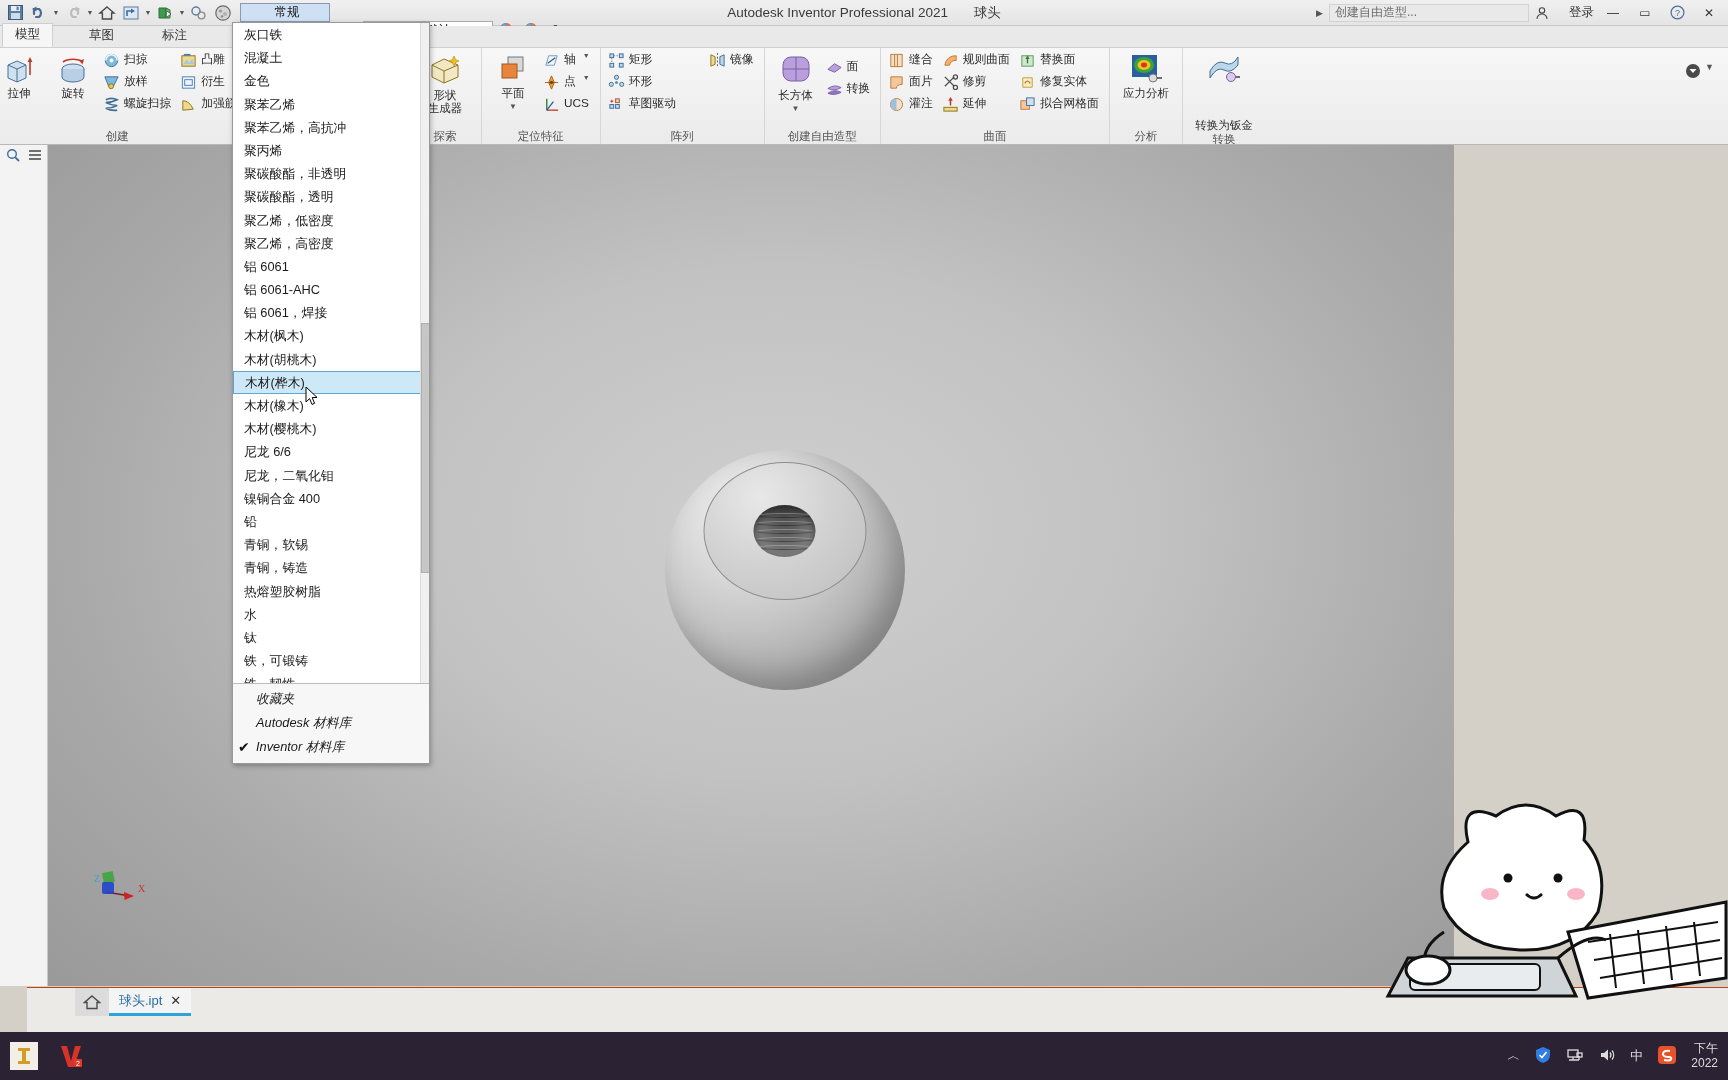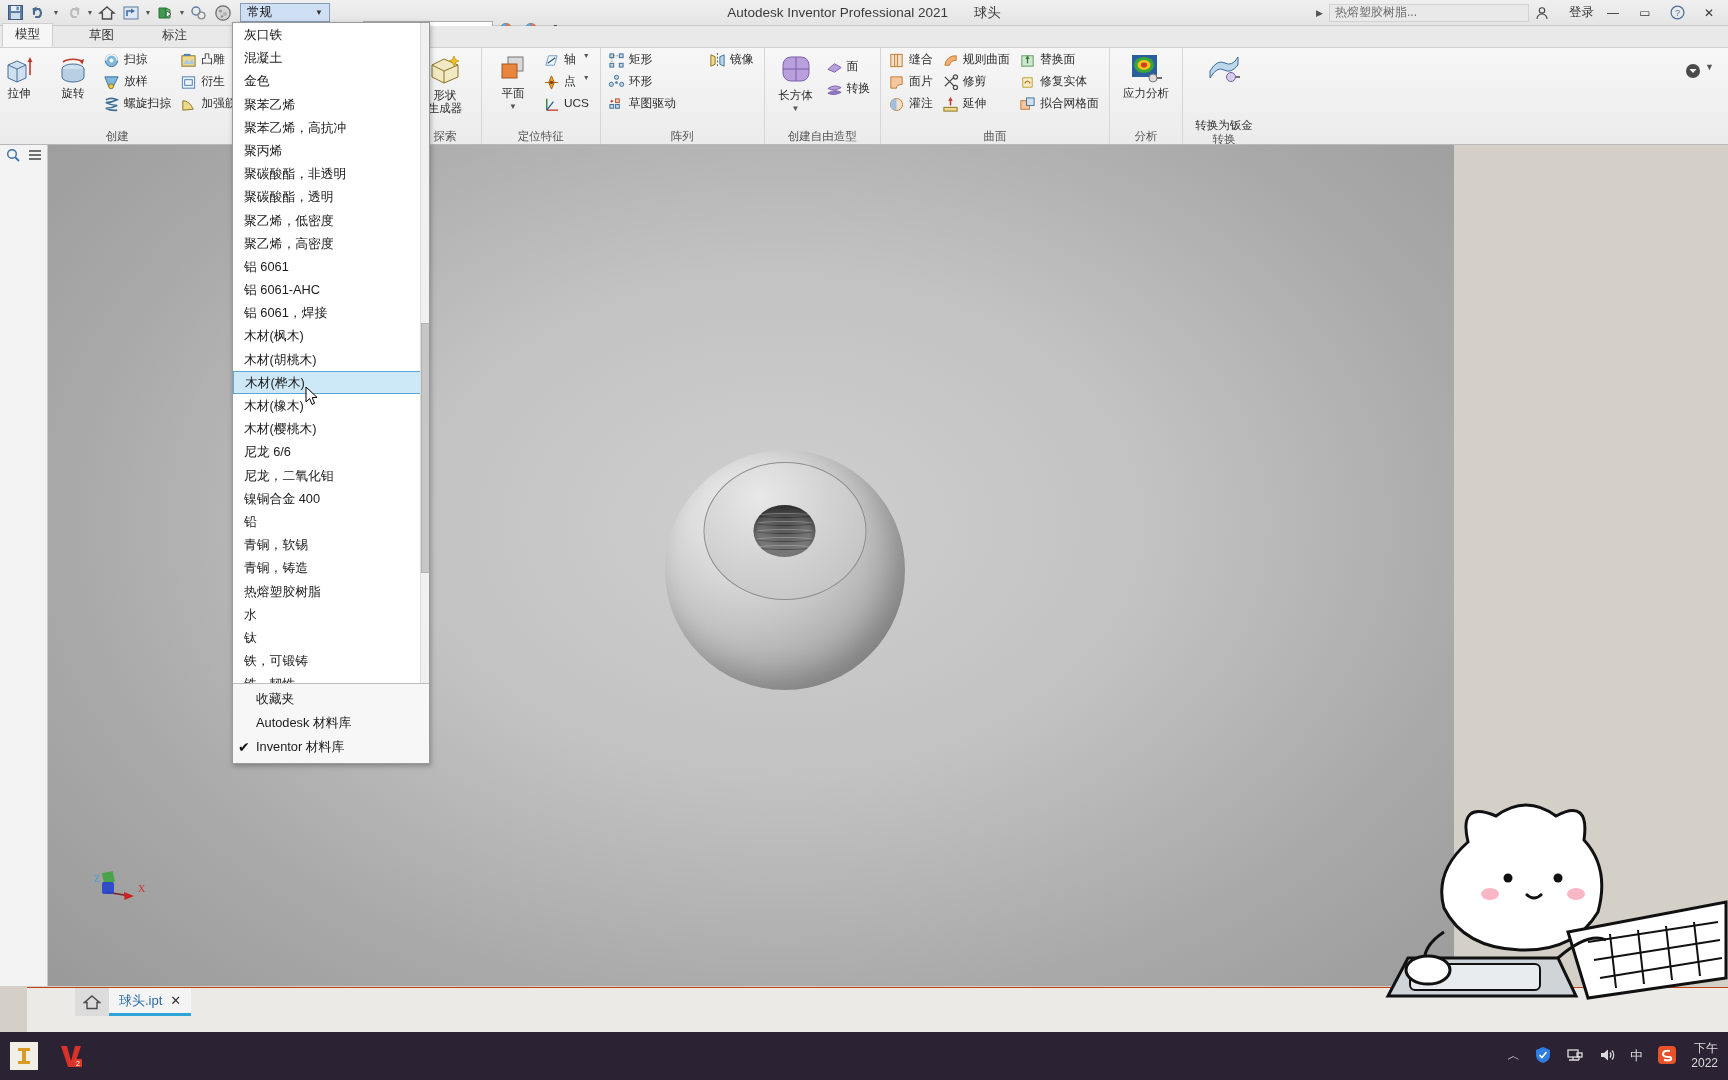--- a/index.html
+++ b/index.html
@@ -23,21 +23,21 @@
   .qat { display: flex; align-items: center; gap: 2px; padding-left: 4px; height: 26px; }
   .qicon {
     width: 22px; height: 22px; display: flex; align-items: center; justify-content: center;
     font-size: 14px; color: #4a5a78; cursor: default;
   }
   .tinycar { font-size: 7px; color: #555; width: 8px; text-align: center; }
 
   .combo {
     height: 19px; border: 1px solid #8a9bb5; background: #cfe0f5;
     display: flex; align-items: center; padding: 0 2px 0 6px;
-    font-size: 12.5px; color: #1a1a1a; position: relative;
+    font-size: 12.5px; color: #1a1a1a; position: relative; flex-direction: column;
   }
   .combo .arr { margin-left: auto; font-size: 8px; color: #333; padding: 0 4px; }
   .combo.white { background: #fff; border: 1px solid #a9a9a9; }
 
   .appearance-wrap { display: flex; align-items: center; gap: 3px; }
 
   .title-center {
     position: absolute; left: 0; right: 0; text-align: center;
     font-size: 13.5px; color: #3b3b3b; pointer-events: none;
   }
@@ -143,21 +143,21 @@
   }
   .dd-item.sel { background: #cde8f7; border: 1px solid #5ba8d6; height: 23.2px; line-height: 21px; }
   .dd-scroll {
     position: absolute; right: 0; top: 0; width: 9px; height: 100%;
     background: #f0f0f0; border-left: 1px solid #dcdcdc;
   }
   .dd-thumb { position: absolute; left: 0; width: 9px; background: #c6c6c6; border: 1px solid #b0b0b0; }
   .dd-footer { border-top: 1px solid #bcbcbc; background: #f7f7f7; padding: 3px 0 4px; }
   .dd-fitem {
     height: 24px; line-height: 24px; padding-left: 23px; font-size: 12.8px; color: #1b1b1b;
-    position: relative; white-space: nowrap;
+    position: relative; white-space: nowrap; font-style: italic;
   }
   .dd-fitem .chk { position: absolute; left: 5px; top: 0; font-size: 14px; color: #111; font-weight: bold; }
 
   .cursor-arrow { position: absolute; left: 305px; top: 386px; z-index: 70; }
 
   
   .doctabs {
     position: absolute; left: 0; bottom: 47px; width: 1728px; height: 46px;
     background: #eceae6; border-top: 1px solid #c2410c; margin-left: 27px;
   }
@@ -299,21 +299,21 @@
     </div>
 
     <div class="title-center">
       <span>Autodesk Inventor Professional 2021</span>
       <span class="doc">球头</span>
     </div>
 
     <div class="title-right">
       <span style="font-size:9px;color:#555;">▶</span>
       <div class="searchbox" title="搜索帮助和命令...">
-        <span>热熔塑胶树脂...</span>
+        <span>创建自由造型...</span>
       </div>
       <div class="signin">
         <svg width="14" height="14" viewBox="0 0 14 14">
             <circle cx="7" cy="4.4" r="2.7" fill="none" stroke="#444" stroke-width="1.1"></circle>
             <path d="M2 13 A5 5 0 0 1 12 13" fill="none" stroke="#444" stroke-width="1.1"></path>
           </svg>
         <span>登录</span>
       </div>
       <div class="wbtn">—</div>
       <div class="wbtn">▭</div>

